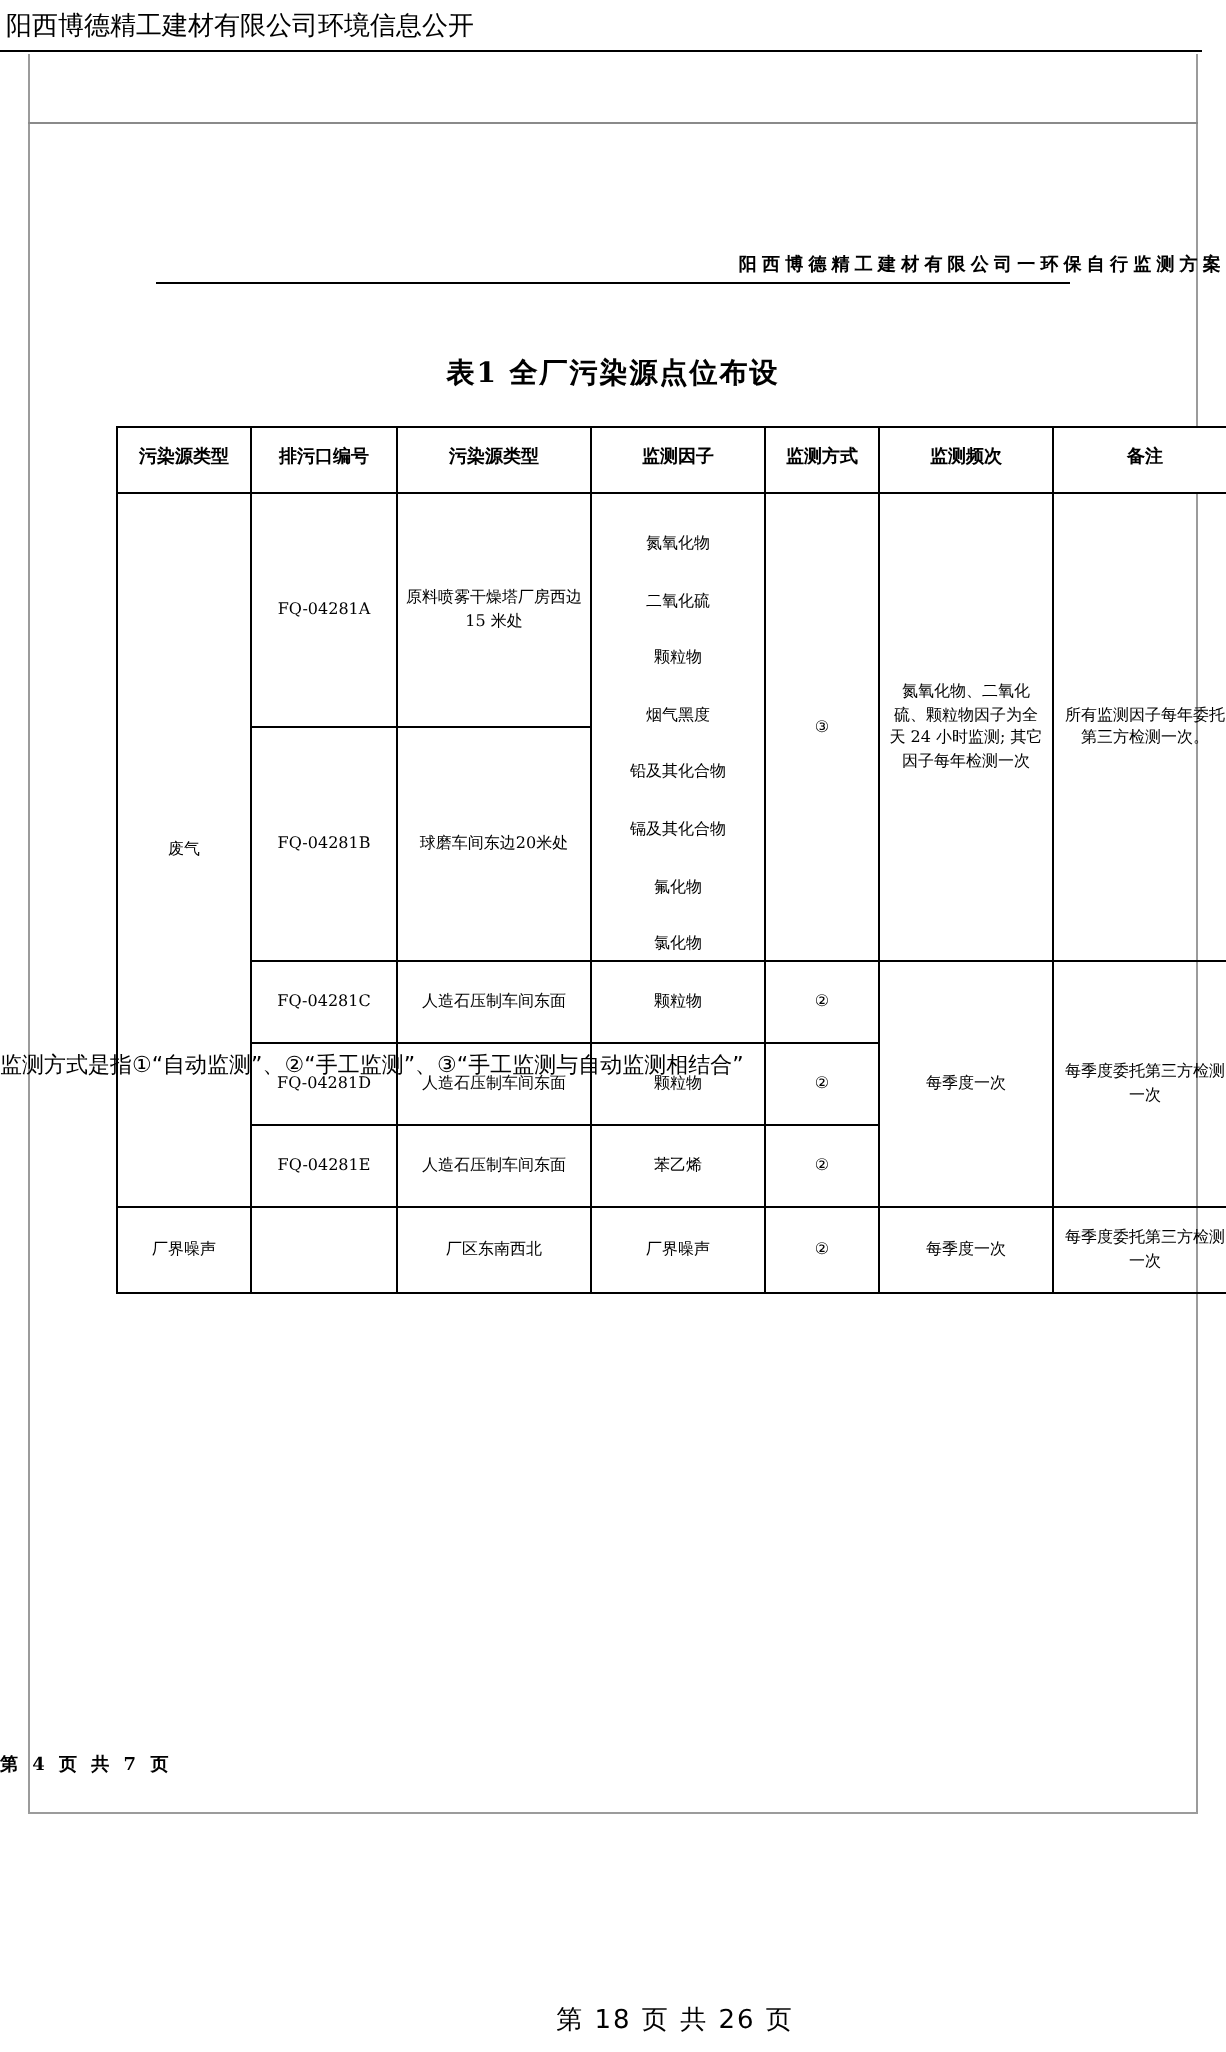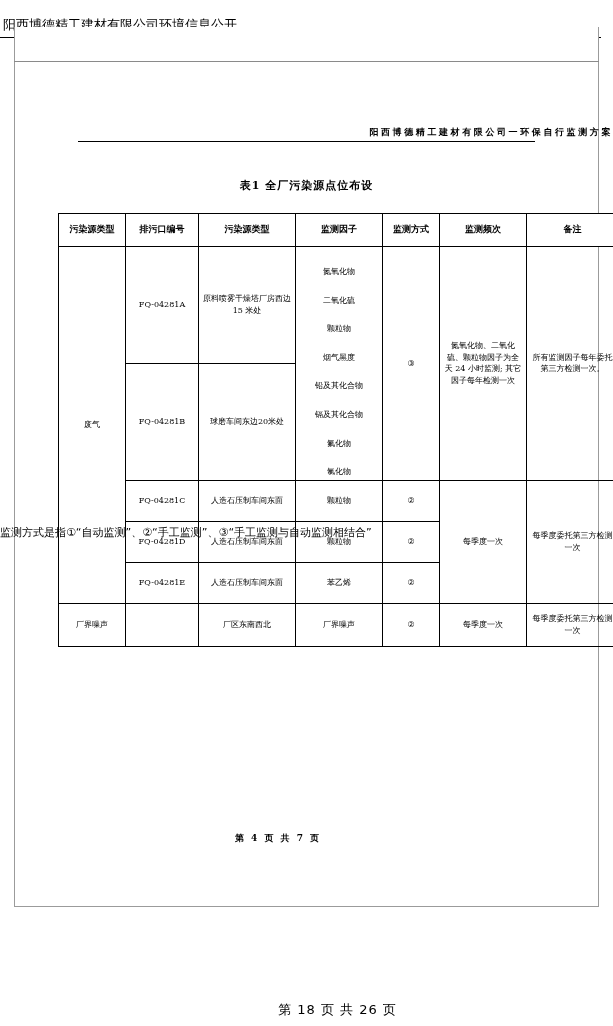--- a/index.html
+++ b/index.html
@@ -10,21 +10,21 @@
   body {
     width: 613px;
     height: 1026px;
     position: relative;
     font-family: "Liberation Sans", sans-serif;
     color: #000;
     overflow: hidden;
   }
   .page-header {
     position: absolute;
-    top: 12px;
+    top: 0;
     left: 0;
     width: 601px;
     height: 26px;
     border-bottom: 1px solid #000;
     box-sizing: border-box;
   }
   .page-header .hdr-text {
     position: absolute;
     left: 3px;
     top: 4px;
@@ -69,21 +69,21 @@
     left: 78px;
     width: 457px;
     border-top: 1px solid #000;
   }
   .table-caption {
     position: absolute;
     top: 178px;
     left: 0;
     width: 613px;
     text-align: center;
-    font-size: 11px;
+    font-size: 14px;
     font-weight: bold;
     font-family: "DejaVu Serif", serif;
     letter-spacing: 1px;
   }
   table.main-table {
     position: absolute;
     top: 213px;
     left: 58px;
     width: 497px;
     border-collapse: collapse;
@@ -116,24 +116,24 @@
     top: 525px;
     left: 0;
     width: 613px;
     text-align: left;
     font-size: 11px;
     font-family: "DejaVu Sans", sans-serif;
     letter-spacing: 0px;
   }
   .page-footer-inner {
     position: absolute;
-    top: 832px;
+    top: 876px;
     left: 0;
     width: 556px;
-    text-align: center;
+    text-align: left;
     font-size: 9px;
     font-weight: bold;
     font-family: "DejaVu Serif", serif;
     letter-spacing: 2px;
   }
   .page-footer-outer {
     position: absolute;
     top: 1001px;
     left: 0;
     width: 613px;

